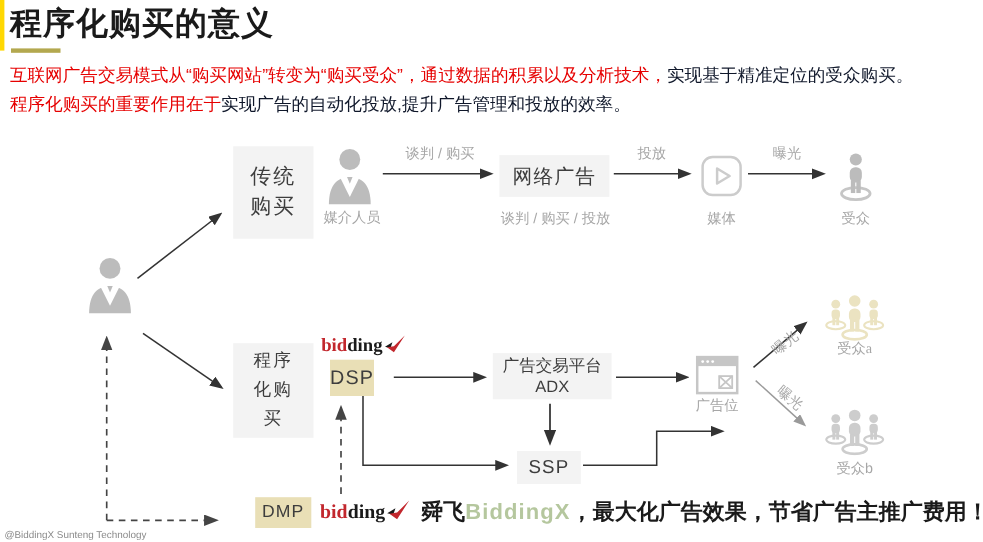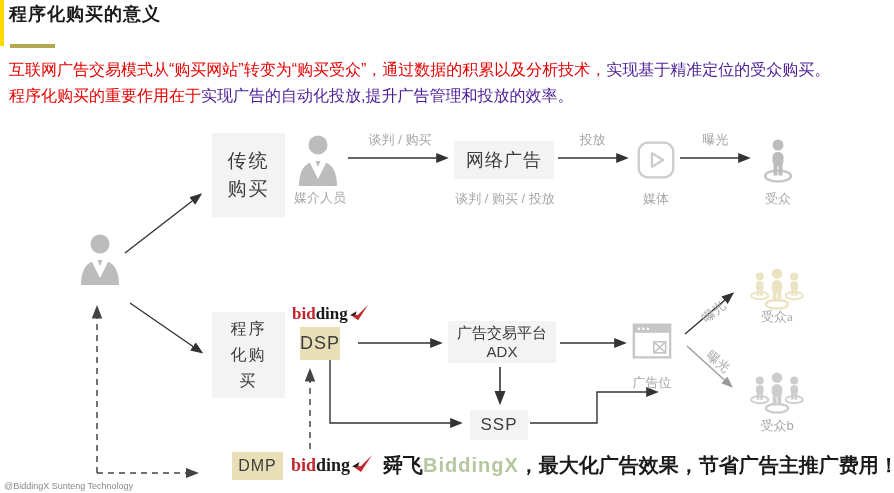--- a/index.html
+++ b/index.html
@@ -1,25 +1,25 @@
 <!DOCTYPE html>
 <html><head>
 <meta charset="utf-8">
 <style>
   html,body{margin:0;padding:0;background:#fff;}
   .slide{position:relative;width:894px;height:493px;background:#fff;overflow:hidden;
          font-family:"Liberation Sans","DejaVu Sans",sans-serif;}
   .abs{position:absolute;}
   
   .edge-bar{left:0;top:0;width:4px;height:46px;background:#ffd802;}
-  .title{left:9px;top:2px;font-size:18px;font-weight:700;color:#1a1a1a;letter-spacing:1px;}
+  .title{left:9px;top:2px;font-size:29px;font-weight:700;color:#1a1a1a;letter-spacing:1px;}
   .title-underline{left:10px;top:44px;width:45px;height:4px;background:#b3a84f;}
   .intro{left:9px;top:57px;width:870px;font-size:16px;line-height:26px;}
   .intro .red{color:#e60000;}
-  .intro .green{color:#4c1d95;}
+  .intro .green{color:#0f172a;}
   
   .gbox{background:#f3f3f3;color:#3d3d3d;display:flex;align-items:center;justify-content:center;
         text-align:center;white-space:pre-line;}
   .kbox{background:#e9dfb6;color:#3d3d3d;display:flex;align-items:center;justify-content:center;}
   .lbl{color:#a6a6a6;font-size:13px;text-align:center;}
   .lbl-b{color:#a6a6a6;font-size:13px;font-weight:700;}
   
   .blogo{display:flex;align-items:center;font-family:"Liberation Serif","DejaVu Serif",serif;
          font-weight:700;font-size:17px;letter-spacing:0px;}
   .blogo .p1{color:#c2272d;}
@@ -142,21 +142,21 @@
     <svg width="40" height="40" viewBox="0 0 44 44">
       <rect x="2" y="4" width="40" height="36" fill="#fff" stroke="#c6c6c6" stroke-width="2.5"></rect>
       <rect x="2" y="4" width="40" height="9" fill="#c6c6c6"></rect>
       <circle cx="7.5" cy="8.5" r="1.4" fill="#fff"></circle>
       <circle cx="12.5" cy="8.5" r="1.4" fill="#fff"></circle>
       <circle cx="17.5" cy="8.5" r="1.4" fill="#fff"></circle>
       <rect x="24" y="23" width="13" height="12" fill="none" stroke="#c6c6c6" stroke-width="1.8"></rect>
       <path d="M24,23 L37,35 M37,23 L24,35" stroke="#c6c6c6" stroke-width="1.8"></path>
     </svg>
   </div>
-  <div class="abs lbl" style="left:628px;top:374px;width:48px;">广告位</div>
+  <div class="abs lbl" style="left:628px;top:360px;width:48px;">广告位</div>
   <div class="abs gbox" style="left:470px;top:410px;width:58px;height:30px;font-size:17px;letter-spacing:1px;">SSP</div>
 
   <div class="abs lbl rot-a" style="left:694px;top:303px;width:40px;">曝光</div>
   <div class="abs lbl rot-b" style="left:698px;top:353px;width:40px;">曝光</div>
 
   <div class="abs" style="left:748px;top:266px;">
     <svg width="58" height="44" viewBox="0 0 60 46">
       <ellipse cx="12" cy="31" rx="9" ry="3.8" fill="none" stroke="#ebe3c1" stroke-width="2"></ellipse>
       <ellipse cx="48" cy="31" rx="9" ry="3.8" fill="none" stroke="#ebe3c1" stroke-width="2"></ellipse>
       <circle cx="12" cy="11" r="4.2" fill="#ebe3c1"></circle>

